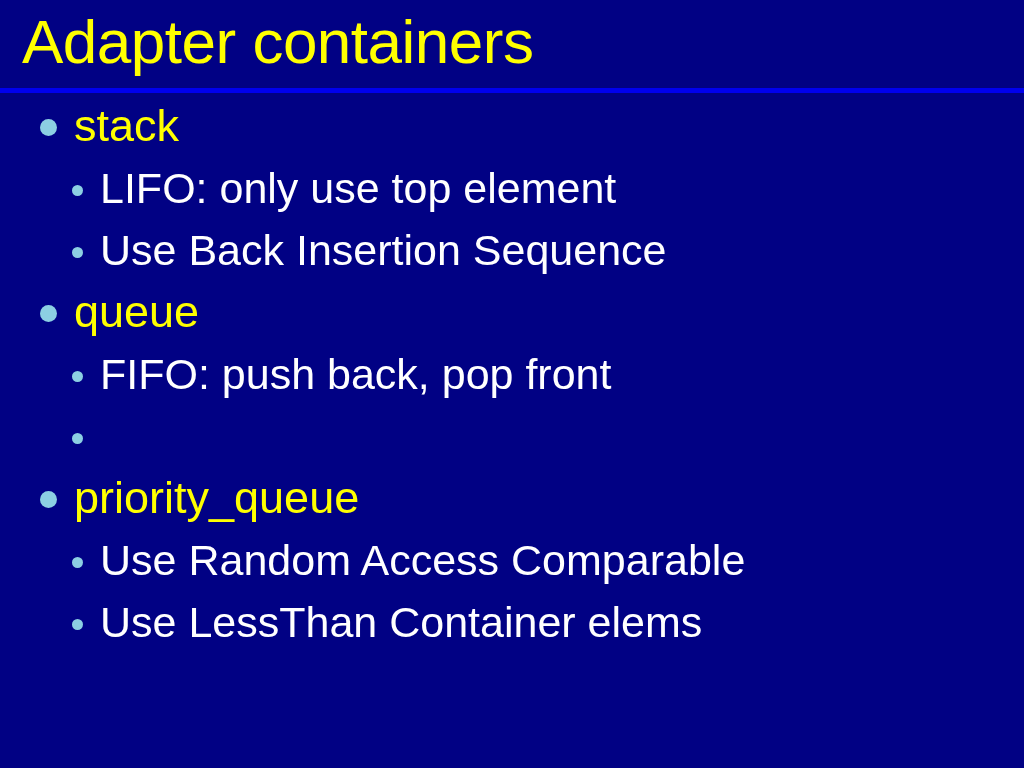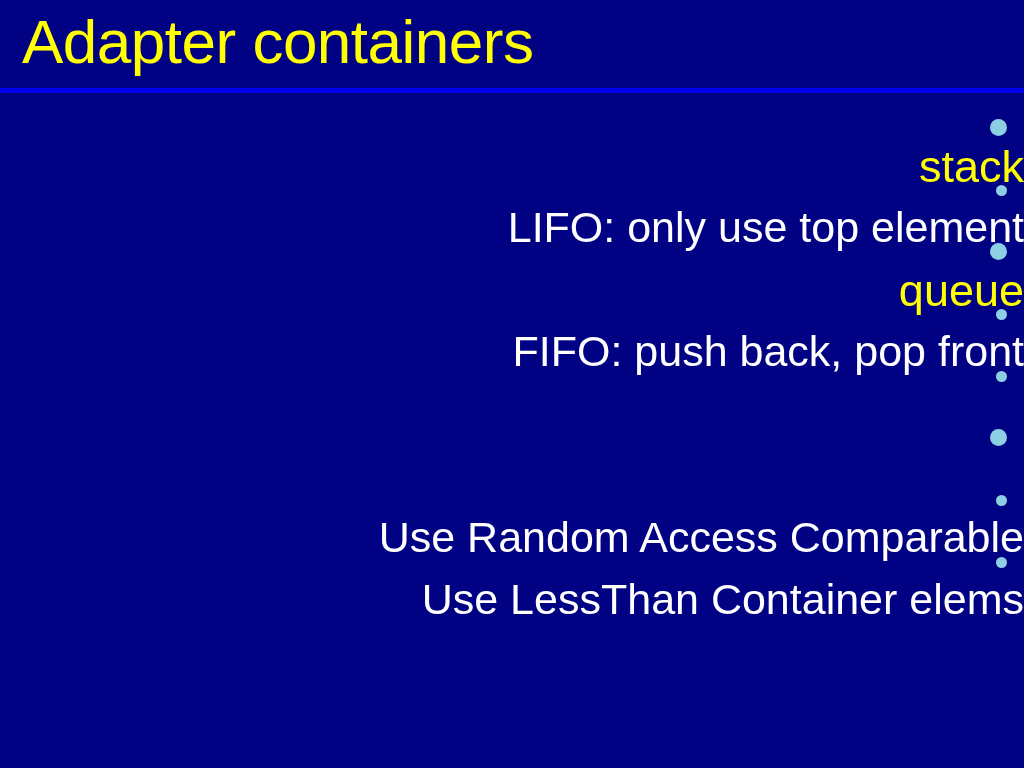--- a/index.html
+++ b/index.html
@@ -61,23 +61,22 @@
     top: 95px;
     width: 1024px;
     height: 673px;
   }
 
   .group { display: block; }
 
   .bullet-row {
     position: relative;
     display: flex;
-    align-items: flex-end;
+    align-items: flex-start;
     box-sizing: border-box;
-    flex-direction: column;
   }
 
   
   .lvl1 {
     padding-left: 40px;
     height: 62px;
   }
   .lvl1 .marker {
     flex: 0 0 auto;
     width: 17px;
@@ -130,39 +129,44 @@
 
     <div class="group">
       <div class="bullet-row lvl1">
         <span class="marker"></span>
         <span class="text">stack</span>
       </div>
       <div class="bullet-row lvl2">
         <span class="marker"></span>
         <span class="text">LIFO: only use top element</span>
       </div>
+      <div class="bullet-row lvl2">
+        <span class="marker"></span>
+        <span class="text">Use Back Insertion Sequence</span>
+      </div>
     </div>
 
     <div class="group">
       <div class="bullet-row lvl1">
         <span class="marker"></span>
         <span class="text">queue</span>
       </div>
       <div class="bullet-row lvl2">
         <span class="marker"></span>
         <span class="text">FIFO: push back, pop front</span>
       </div>
       <div class="bullet-row lvl2">
         <span class="marker"></span>
       </div>
     </div>
 
     <div class="group">
       <div class="bullet-row lvl1">
         <span class="marker"></span>
+        <span class="text">priority_queue</span>
       </div>
       <div class="bullet-row lvl2">
         <span class="marker"></span>
         <span class="text">Use Random Access Comparable</span>
       </div>
       <div class="bullet-row lvl2">
         <span class="marker"></span>
         <span class="text">Use LessThan Container elems</span>
       </div>
     </div>

